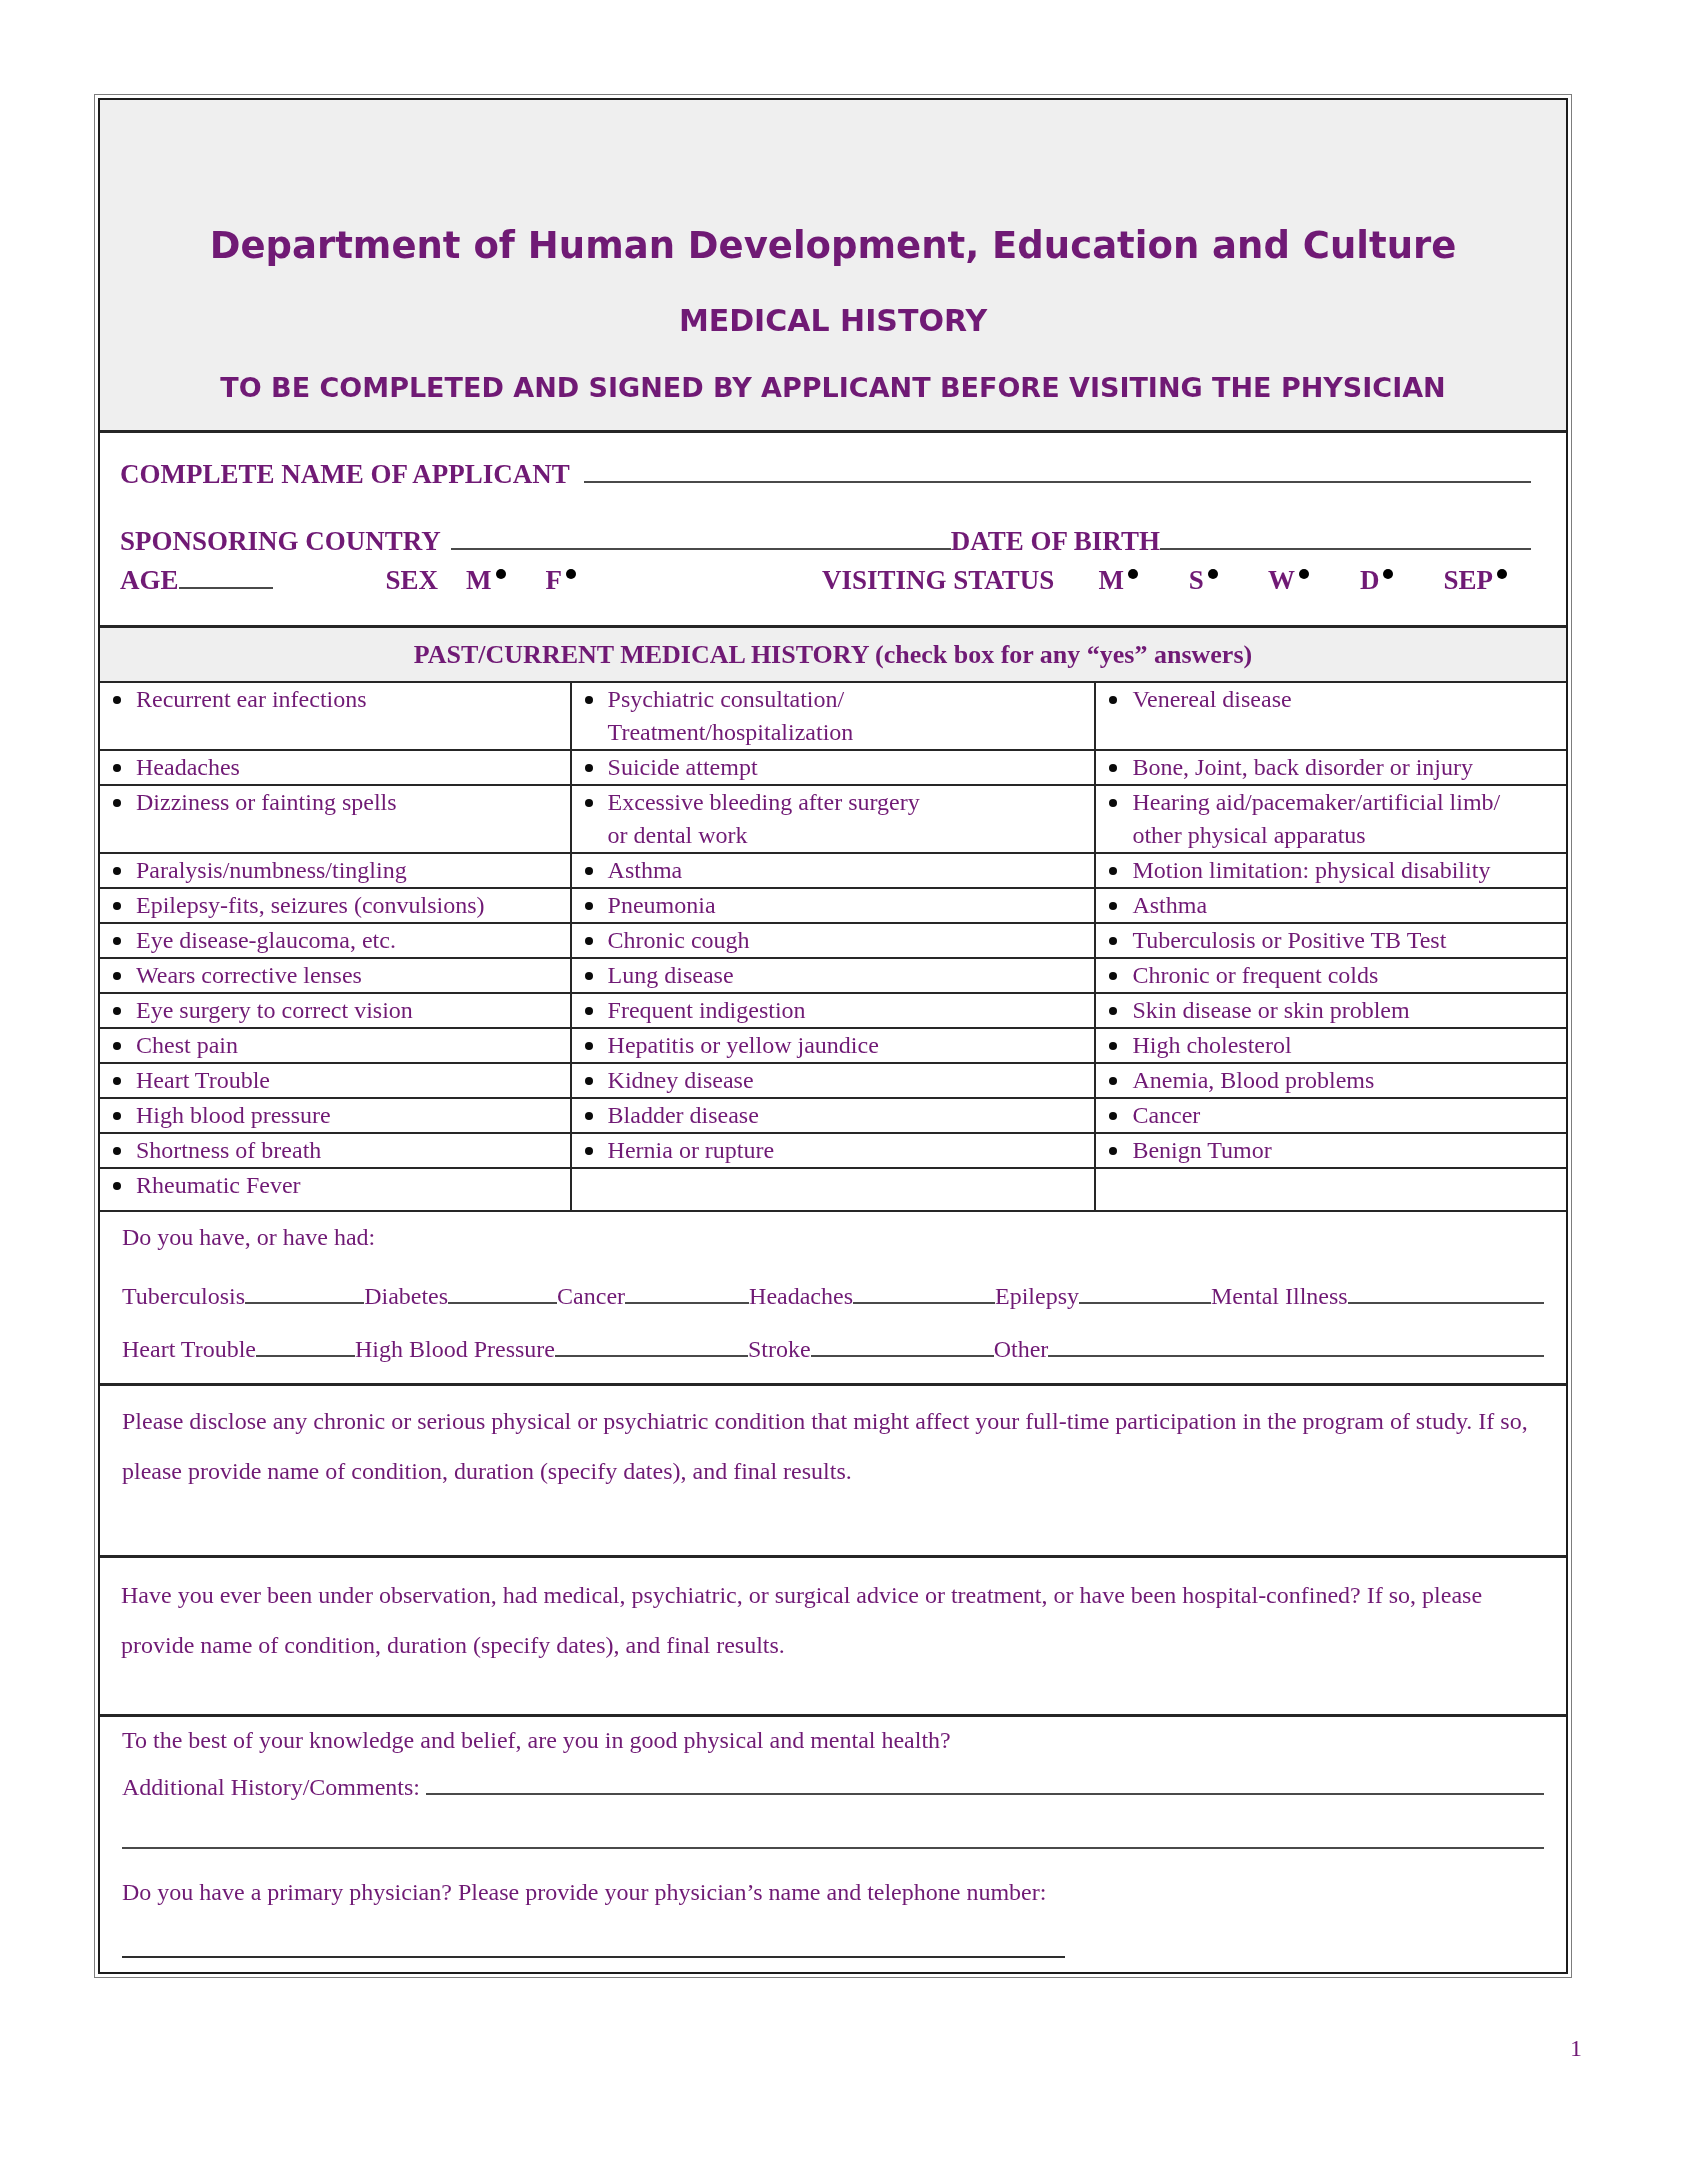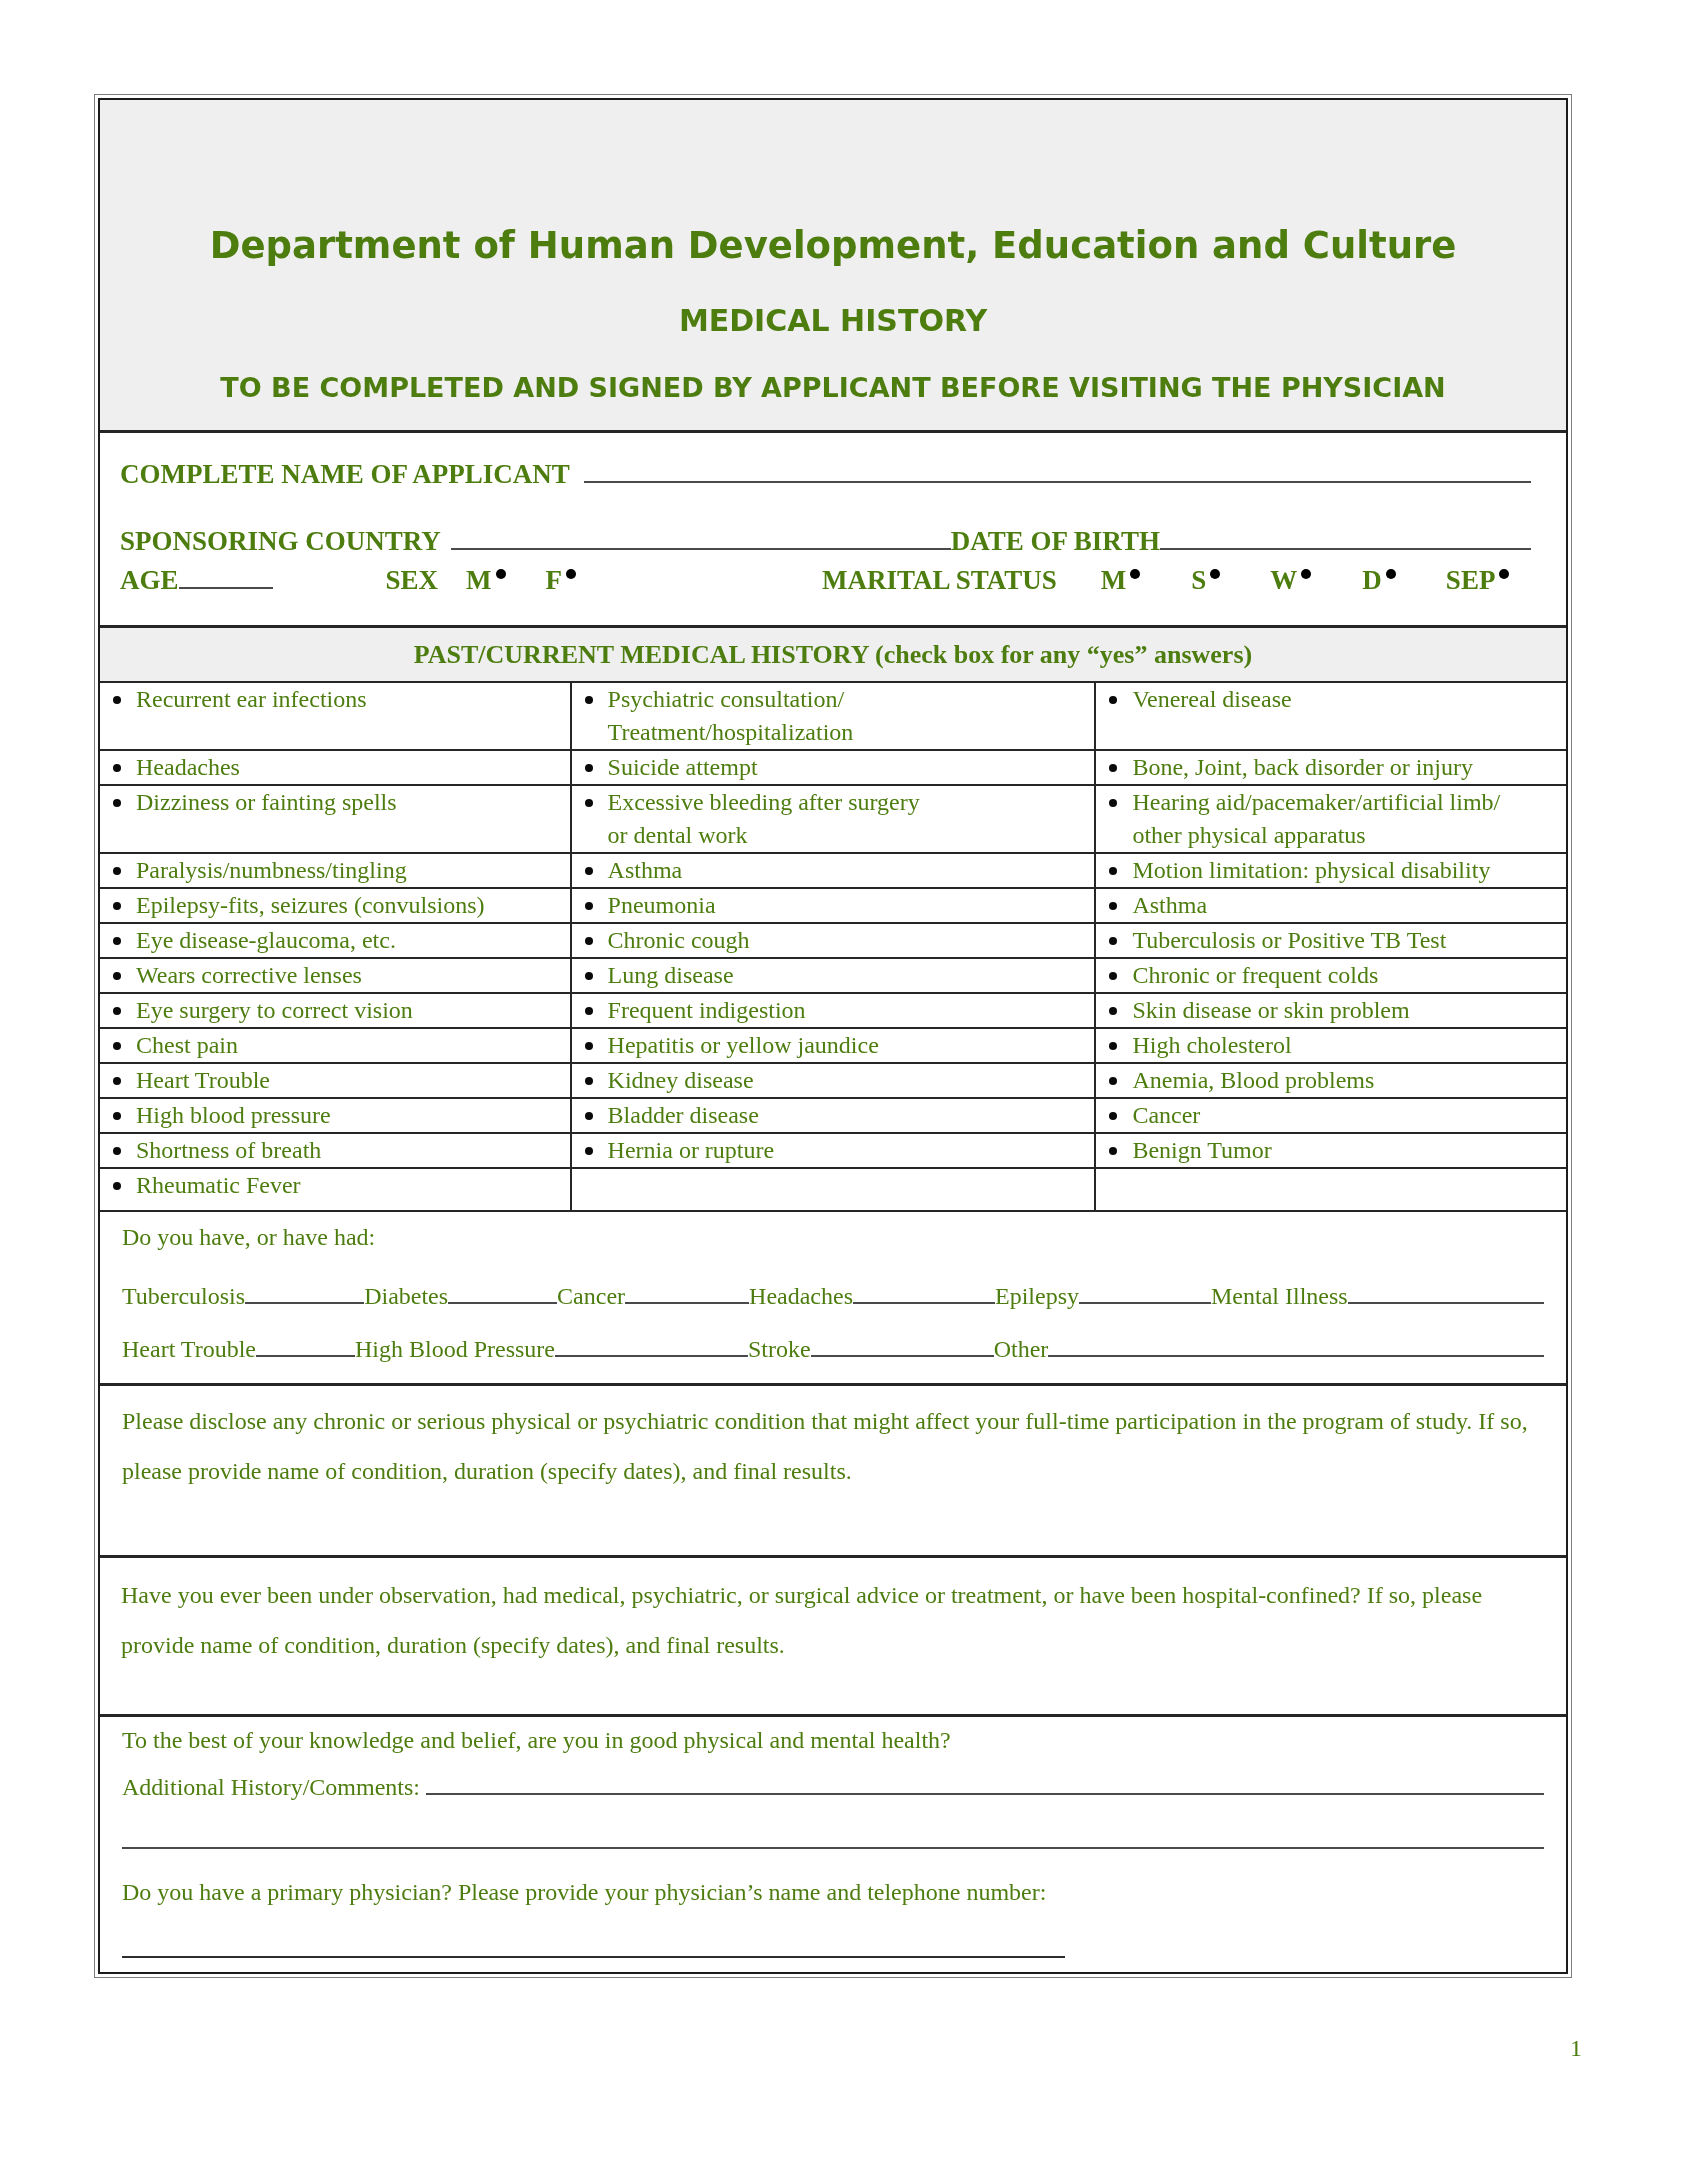--- a/index.html
+++ b/index.html
@@ -1,21 +1,21 @@
 <!DOCTYPE html>
 <html><head>
 <meta charset="utf-8">
 <style>
   html,body{margin:0;padding:0;background:#ffffff;}
   .page{
     position:relative;
     width:1683px;height:2178px;
     background:#ffffff;
     font-family:"Liberation Serif", serif;
-    color:#4d7c0f;
+    color:#701a75;
     overflow:hidden;
   }
   .doc{
     position:absolute;left:94px;top:94px;width:1478px;
     box-sizing:border-box;
     border:1px solid #7d7d7d;
     padding:3px;
     background:#fff;
   }
   .doc-inner{
@@ -187,21 +187,21 @@
           <span class="blank" style="width:500px;margin-left:10px;"></span>
           <span class="lbl">DATE OF BIRTH</span>
           <span class="blank grow"></span>
         </div>
         <div class="frow row-age">
           <span class="lbl">AGE</span>
           <span class="blank" style="width:94px;"></span>
           <span class="lbl" style="margin-left:113px;">SEX</span>
           <span class="lbl" style="margin-left:28px;"><span>M</span><span class="dot"></span></span>
           <span class="lbl" style="margin-left:40px;"><span>F</span><span class="dot"></span></span>
-          <span class="lbl" style="margin-left:246px;">MARITAL STATUS</span>
+          <span class="lbl" style="margin-left:246px;">VISITING STATUS</span>
           <span class="lbl" style="margin-left:44px;"><span>M</span><span class="dot"></span></span>
           <span class="lbl" style="margin-left:51px;"><span>S</span><span class="dot"></span></span>
           <span class="lbl" style="margin-left:50px;"><span>W</span><span class="dot"></span></span>
           <span class="lbl" style="margin-left:51px;"><span>D</span><span class="dot"></span></span>
           <span class="lbl" style="margin-left:50px;"><span>SEP</span><span class="dot"></span></span>
         </div>
       </div>
 
       <div class="section-bar">PAST/CURRENT MEDICAL HISTORY (check box for any “yes” answers)</div>
 

